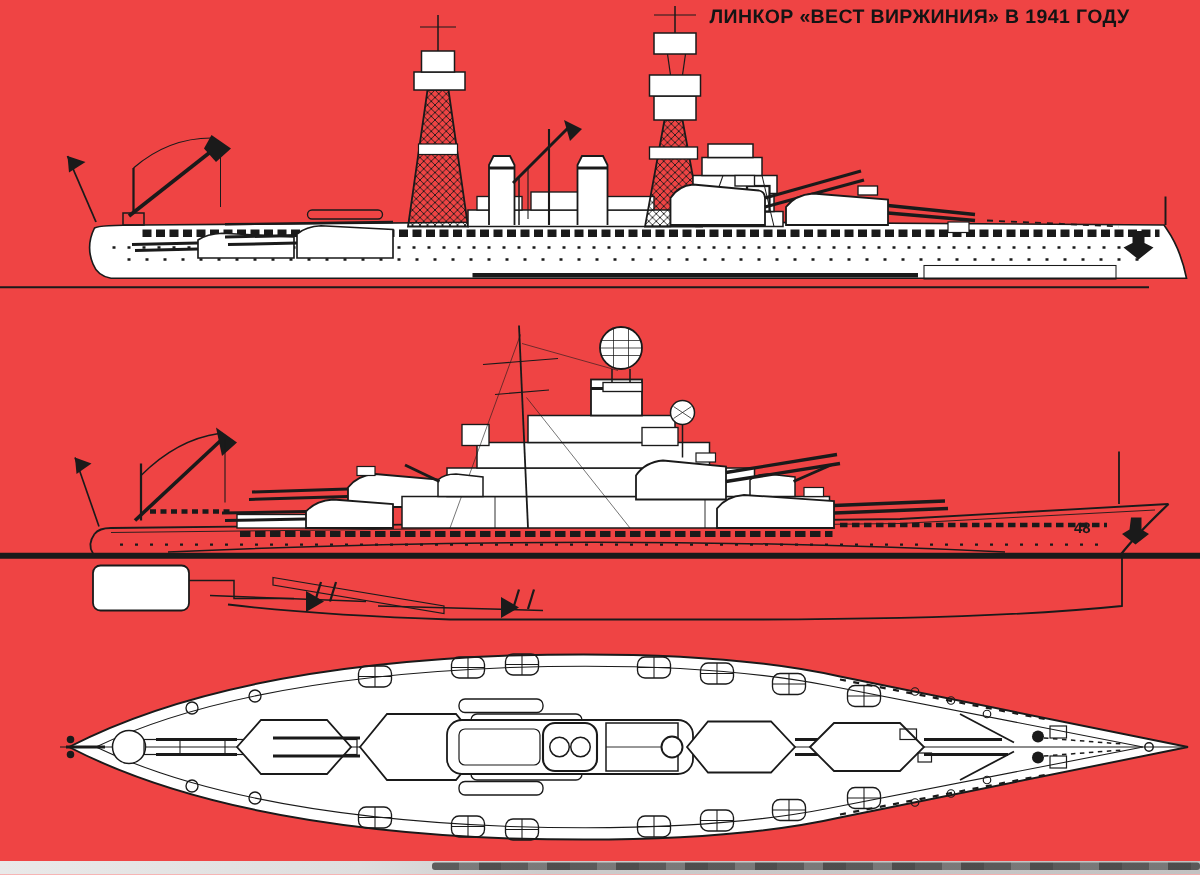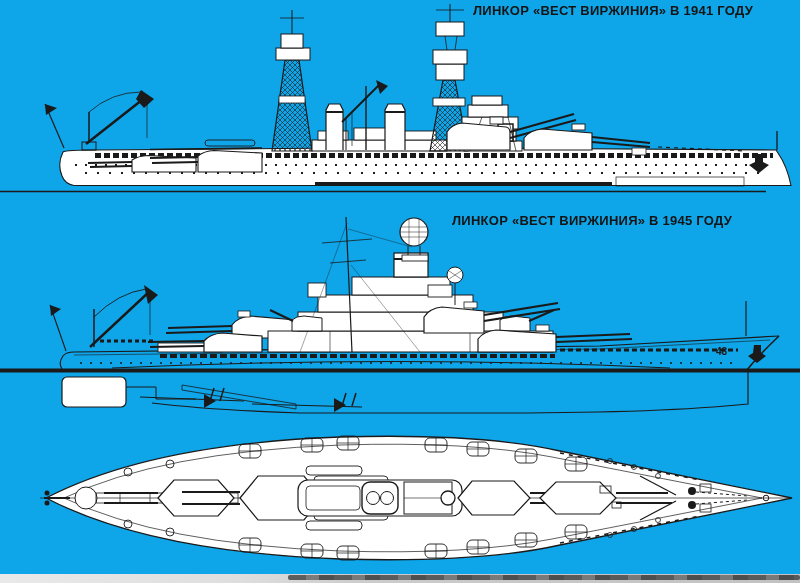--- a/index.html
+++ b/index.html
@@ -1,16 +1,16 @@
 <!DOCTYPE html>
 <html><head>
 <meta charset="utf-8">
 <style>
   html,body{margin:0;padding:0;background:#ffffff;}
-  .page{position:relative;width:800px;height:583px;background:#0ea5e9;overflow:hidden;
+  .page{position:relative;width:800px;height:583px;background:#ef4444;overflow:hidden;
         font-family:"Liberation Sans",sans-serif;}
   .drawing{position:absolute;left:0;display:block;}
   .caption{position:absolute;font-weight:bold;font-size:13px;letter-spacing:.25px;
            color:#141414;white-space:nowrap;z-index:5;}
   .cap-1941{left:473px;top:3px;}
   .cap-1945{left:452px;top:213px;}
   .scan-strip{position:absolute;left:0;top:574px;width:800px;height:9px;z-index:6;
       background:linear-gradient(to right,#e9e9e9 0%,#dedede 30%,#cccccc 45%,#c2c2c2 100%);}
   .scan-strip::after{content:"";position:absolute;left:288px;right:0;top:1px;height:5px;
       background:repeating-linear-gradient(90deg,#474747 0 18px,#6b6b6b 18px 31px,#383838 31px 46px);
@@ -256,21 +256,20 @@
       <line class="k" x1="556" y1="137" x2="632" y2="134" stroke-width="2.2"></line>
     </g>
 
     <g>
       <text x="716" y="150" font-size="10" font-weight="bold">48</text>
       <path class="f" d="M754,140 h7 v8 l5,3 -9,7 -9,-7 5,-3 z"></path>
       <line class="k" x1="746" y1="131" x2="746" y2="96" stroke-width="1.2"></line>
     </g>
   </svg>
 
-  <div class="caption cap-1945">ЛИНКОР «ВЕСТ ВИРЖИНИЯ» В 1945 ГОДУ</div>
 
   <svg class="drawing" style="top:420px" width="800" height="155" viewBox="0 0 800 155">
 
     <g>
       <path class="w" stroke-width="1.3" d="M46,78 Q150,24 340,17 Q480,13 560,31 Q690,57 792,78 Q690,99 560,125 Q480,143 340,139 Q150,132 46,78 Z"></path>
       <path class="k" stroke-width="0.7" d="M64,78 Q160,32 340,25 Q470,21 552,37 Q670,60 762,78 Q670,96 552,119 Q470,135 340,131 Q160,124 64,78 Z"></path>
       <line class="k" x1="40" y1="78" x2="790" y2="78" stroke-width="0.7"></line>
       <path class="k" stroke-width="1.5" stroke-dasharray="4,5" d="M560,33 L700,60"></path>
       <path class="k" stroke-width="1.5" stroke-dasharray="4,5" d="M560,123 L700,96"></path>
     </g>

